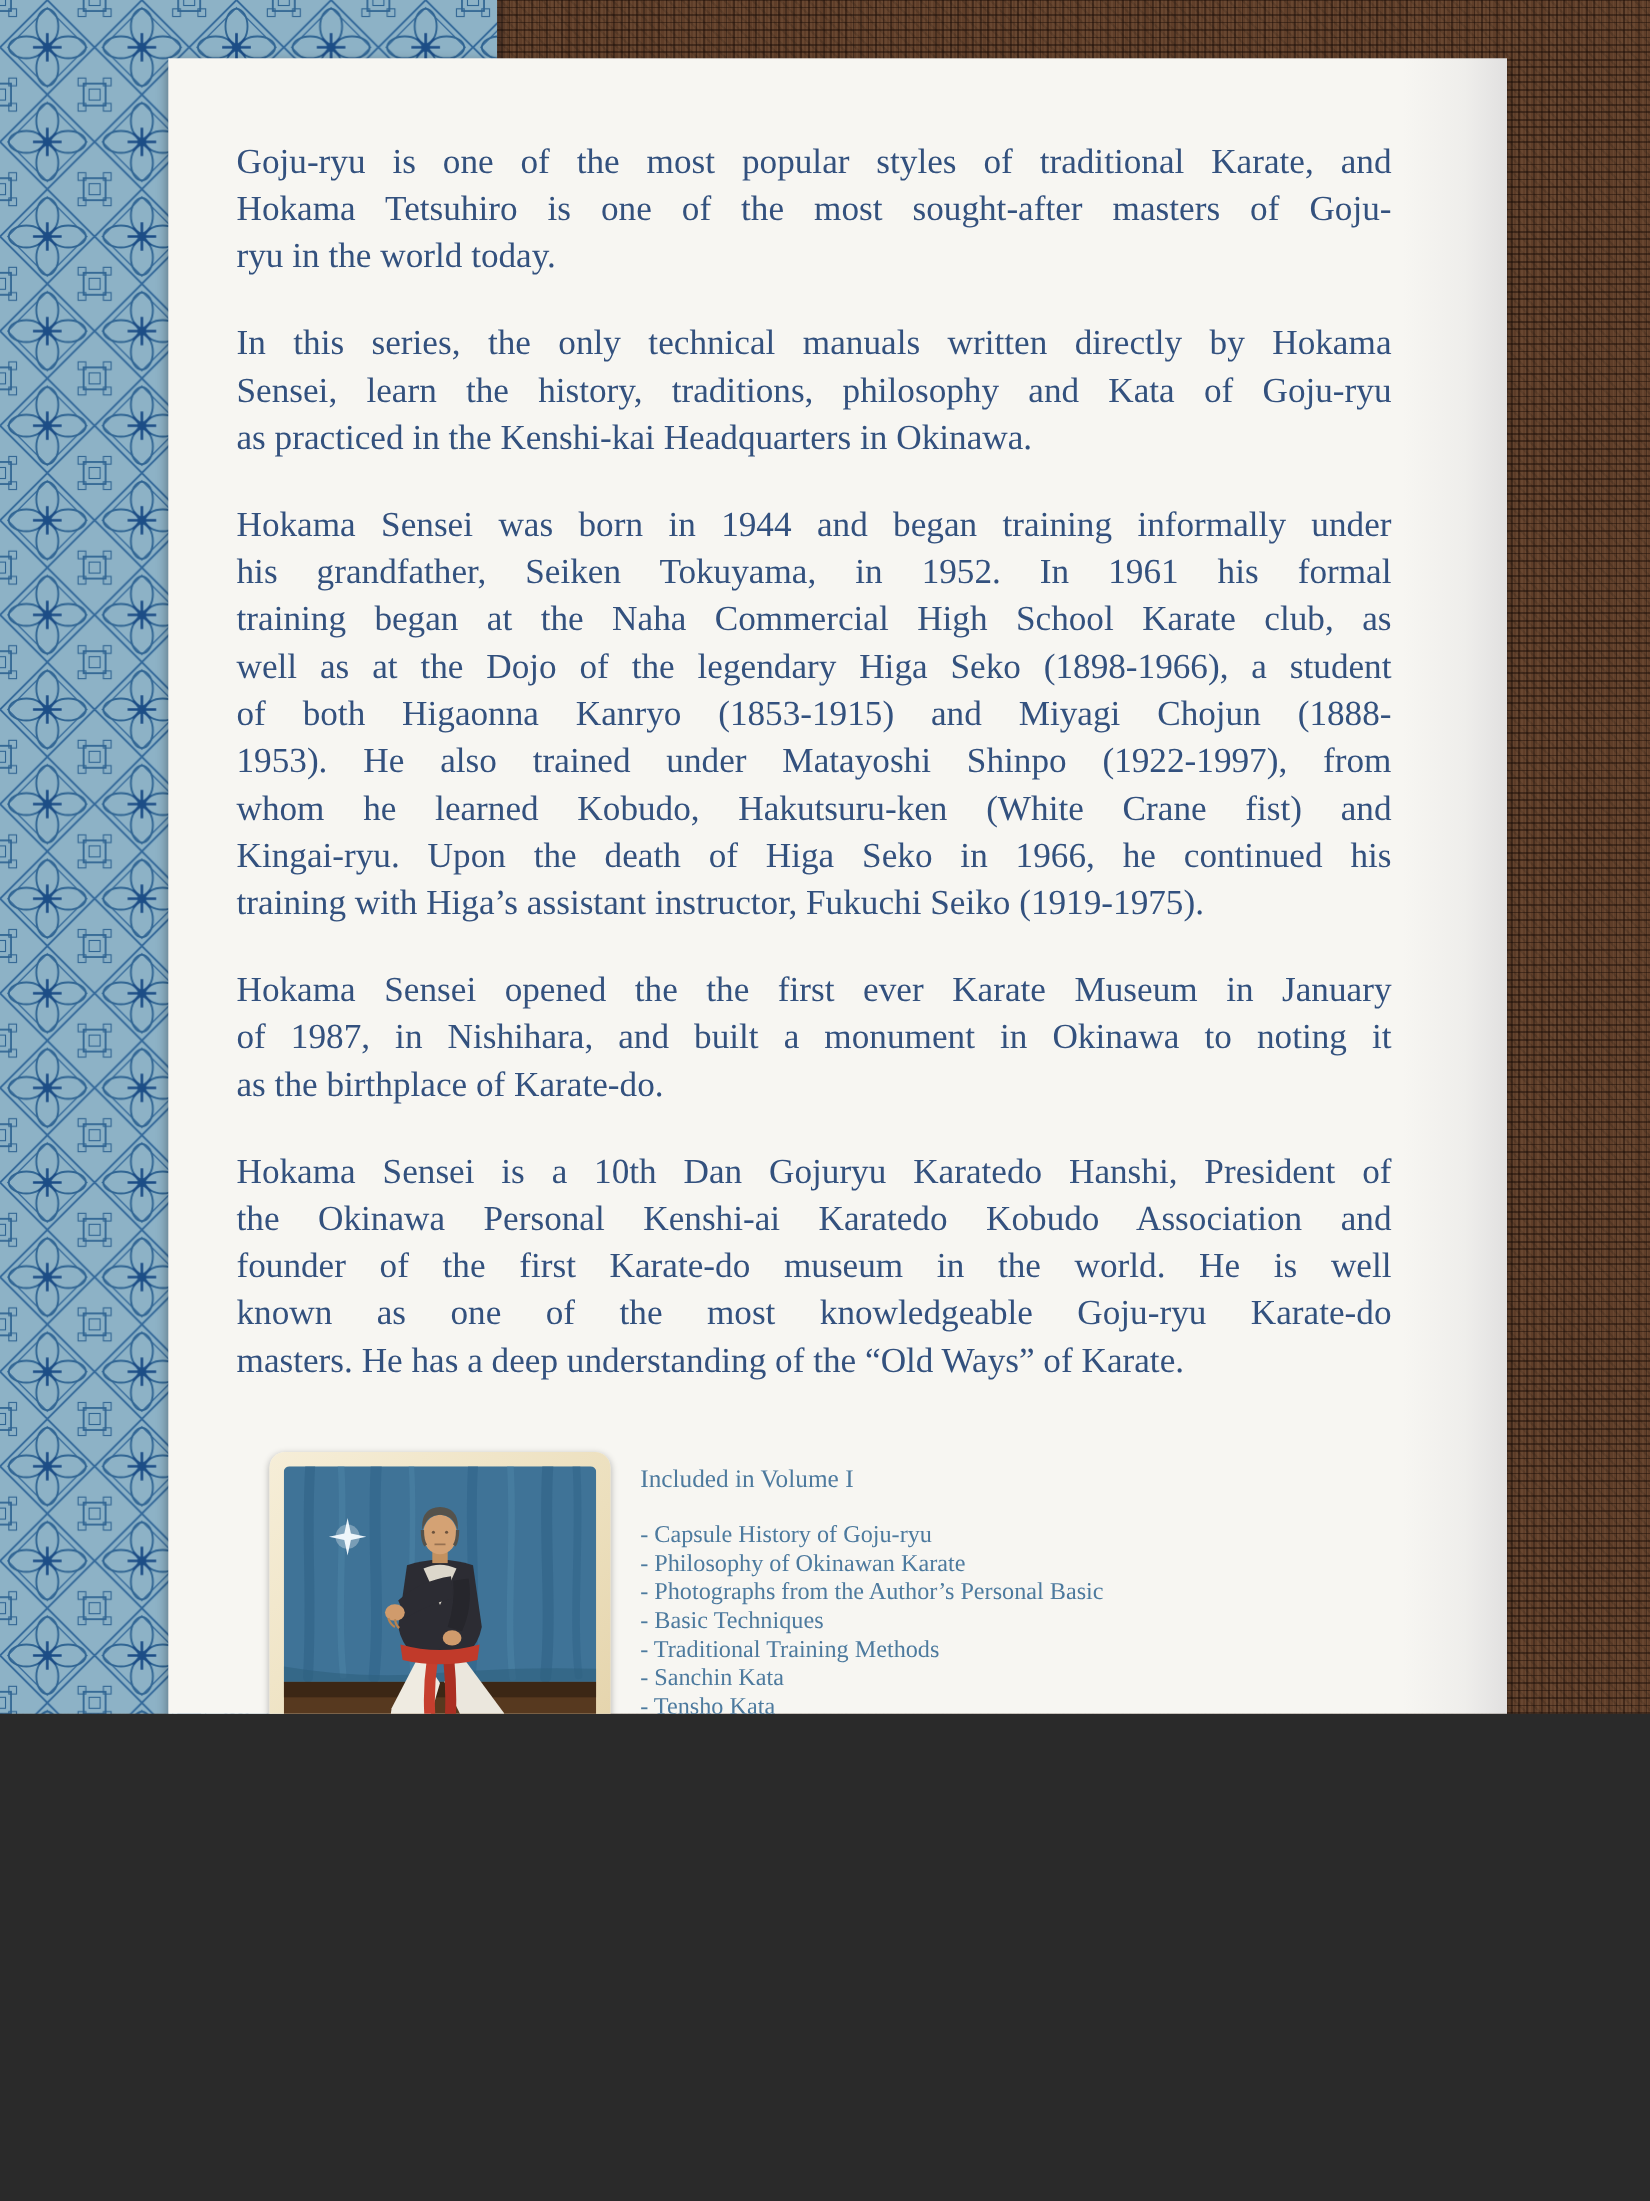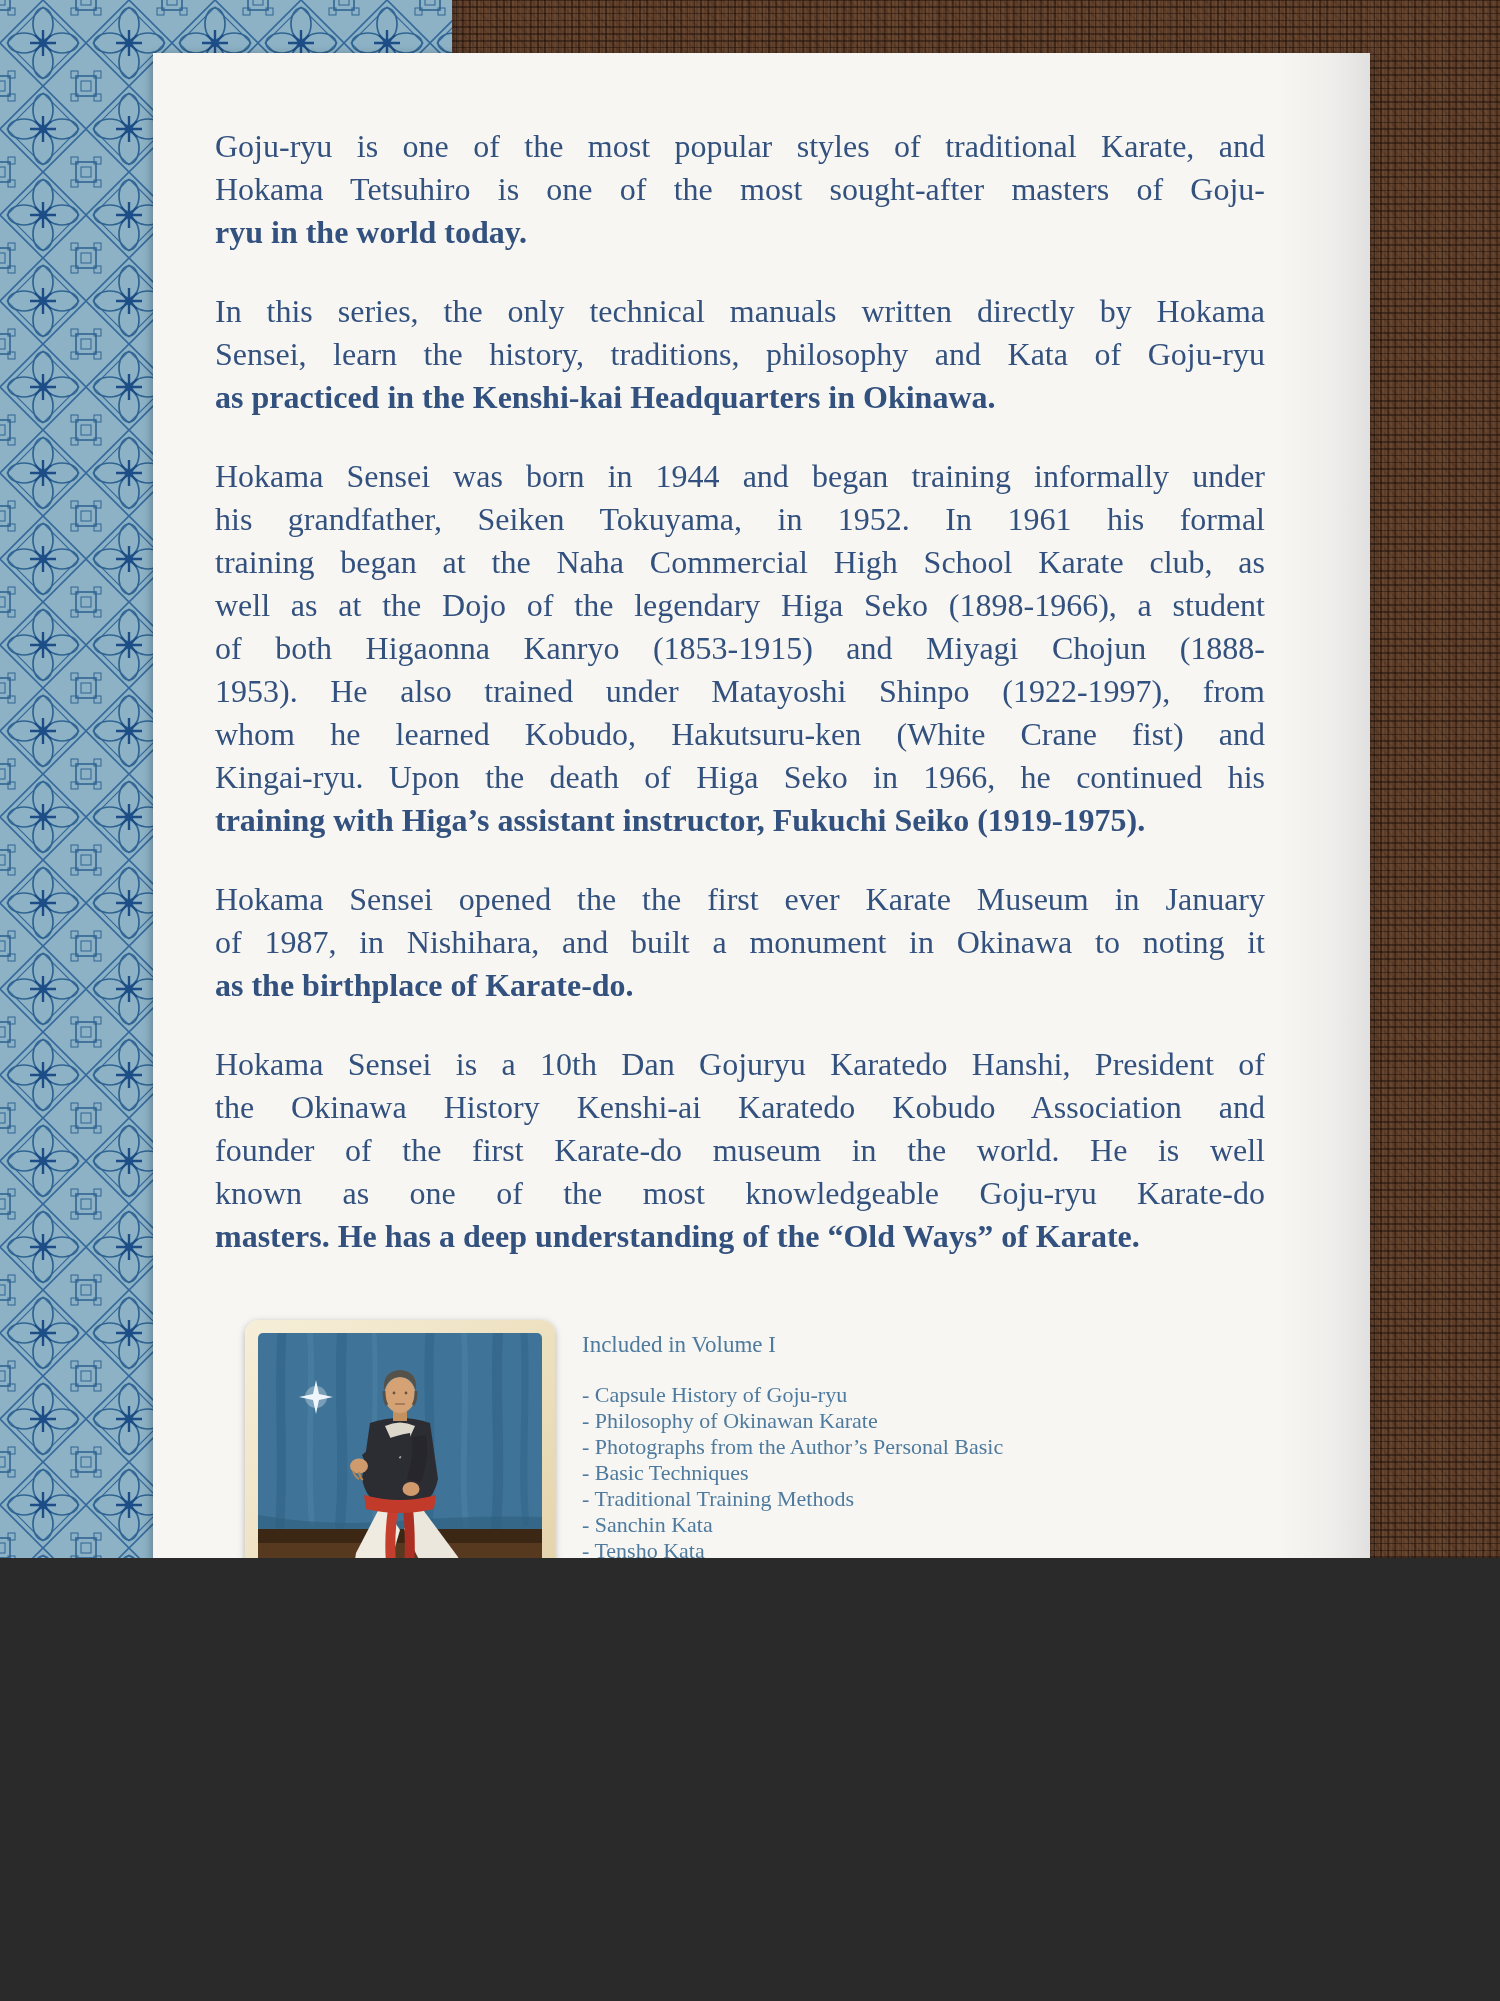--- a/index.html
+++ b/index.html
@@ -21,21 +21,21 @@
   .card{position:absolute;left:153px;top:53px;width:1217px;height:1642px;z-index:2;
     background:#f7f6f2;box-shadow:0 3px 10px rgba(0,0,0,.38);}
   .card .edge-shade{position:absolute;top:0;right:0;width:95px;height:100%;
     background:linear-gradient(90deg, rgba(130,130,145,0) 0%, rgba(130,130,145,.07) 60%, rgba(110,110,130,.16) 100%);}
 
   
   .body-text{position:absolute;left:62px;top:72px;width:1050px;
     color:#33517e;font-size:32px;line-height:43px;}
   .para{margin:0 0 36px 0;}
   .tline{text-align:justify;text-align-last:justify;-moz-text-align-last:justify;white-space:normal;}
-  .tlast{text-align-last:left;font-weight:bold;-moz-text-align-last:left;}
+  .tlast{text-align-last:left;-moz-text-align-last:left;}
 
   
   .photo{position:absolute;left:92px;top:1267px;width:284px;height:304px;
     background:linear-gradient(135deg,#f6eed8 0%,#ecdfbd 55%,#e2d0a6 100%);
     border-radius:14px;padding:13px;box-shadow:0 2px 7px rgba(0,0,0,.28);}
   .photo svg{display:block;width:284px;height:304px;border-radius:5px;}
 
   
   .volume{position:absolute;left:429px;top:1277px;width:650px;color:#4d7a9e;}
   .vol-heading{font-size:23px;line-height:30px;}
@@ -125,21 +125,21 @@
           <div class="tline">Kingai-ryu. Upon the death of Higa Seko in 1966, he continued his</div>
           <div class="tline tlast">training with Higa’s assistant instructor, Fukuchi Seiko (1919-1975).</div>
         </div>
         <div class="para">
           <div class="tline">Hokama Sensei opened the the first ever Karate Museum in January</div>
           <div class="tline">of 1987, in Nishihara, and built a monument in Okinawa to noting it</div>
           <div class="tline tlast">as the birthplace of Karate-do.</div>
         </div>
         <div class="para">
           <div class="tline">Hokama Sensei is a 10th Dan Gojuryu Karatedo Hanshi, President of</div>
-          <div class="tline">the Okinawa History Kenshi-ai Karatedo Kobudo Association and</div>
+          <div class="tline">the Okinawa Personal Kenshi-ai Karatedo Kobudo Association and</div>
           <div class="tline">founder of the first Karate-do museum in the world. He is well</div>
           <div class="tline">known as one of the most knowledgeable Goju-ryu Karate-do</div>
           <div class="tline tlast">masters. He has a deep understanding of the “Old Ways” of Karate.</div>
         </div>
       </div>
 
     <div class="photo">
       <svg viewBox="0 0 284 304" xmlns="http://www.w3.org/2000/svg">
         <rect x="0" y="0" width="284" height="196" fill="#3f7397"></rect>
         <g stroke-linecap="round" fill="none">

